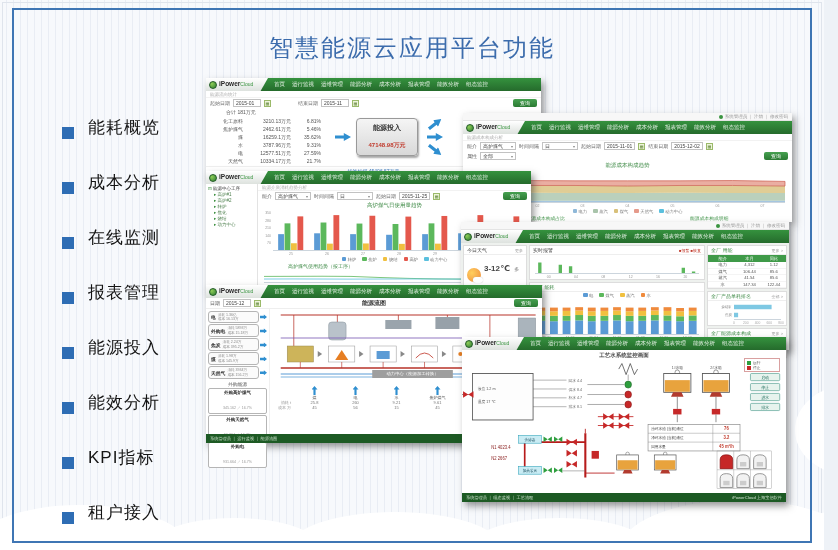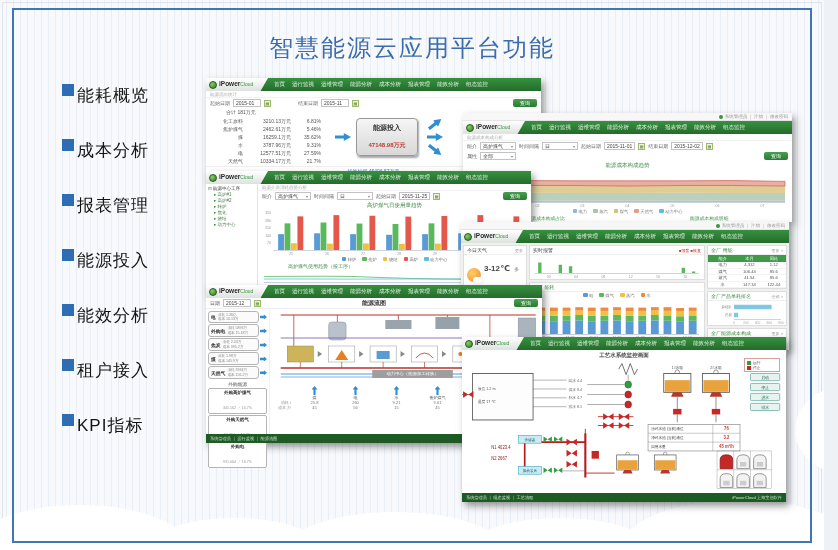--- a/index.html
+++ b/index.html
@@ -6,21 +6,21 @@
 html,body{width:838px;height:550px;overflow:hidden}
 body{font-family:"Liberation Sans","DejaVu Sans",sans-serif;background:#eef2f7}
 .slide{position:relative;width:824px;height:550px;overflow:hidden;
   background:repeating-linear-gradient(90deg,#f7f9fc 0px,#f7f9fc 6px,#e9edf4 6px,#e9edf4 7px)}
 .outeredge{position:absolute;inset:2px;border:1px solid #dfe4ec;z-index:0}
 .bottomsky{position:absolute;left:0;right:0;top:544px;height:6px;background:#ccdbec;z-index:1}
 .cloud{position:absolute;background:#fff;border-radius:50%;z-index:2}
 .frame{position:absolute;left:12px;top:8px;right:12px;bottom:7px;border:2px solid #3f76b4;z-index:3;pointer-events:none}
 .title{position:absolute;left:0;right:0;top:32px;text-align:center;font-size:24px;color:#3c6cac;letter-spacing:2px;z-index:4}
 .menu{position:absolute;left:62px;top:84px;z-index:4;list-style:none}
-.menu li{display:flex;align-items:flex-start;gap:3px;height:55px}
+.menu li{display:flex;align-items:flex-end;gap:14px;height:55px}
 .menu i{width:12px;height:12px;background:#2e6db4;flex:none}
 .menu span{font-size:17px;color:#141414;letter-spacing:1px}
 
 .win{position:absolute;background:#fff;box-shadow:3px 4px 7px rgba(50,50,50,.5)}
 .whead{position:relative;height:13px;background:linear-gradient(#35923e,#256b2c);display:flex;align-items:center;overflow:hidden;flex:none}
 .wlogo{position:absolute;left:0;top:0;height:100%;width:62px;background:linear-gradient(#ffffff,#dde2de);clip-path:polygon(0 0,100% 0,88% 100%,0 100%);display:flex;align-items:center;gap:2px;padding-left:3px;z-index:2}
 .lgc{width:8px;height:8px;border-radius:50%;background:radial-gradient(circle at 30% 30%,#8fce57,#2f7d33);border:1px solid #225c26;flex:none}
 .lgt{font-size:6.5px;font-weight:bold;color:#2a2a2a;line-height:1;white-space:nowrap}
 .lgt em{font-style:normal;color:#3a9440;font-size:5px;font-weight:normal}
 .wnav{display:flex;gap:7px;margin-left:68px;align-items:center;white-space:nowrap;overflow:hidden}
@@ -149,37 +149,41 @@
     <li>
         <i></i>
         <span>能耗概览</span>
       </li>
     <li>
         <i></i>
         <span>成本分析</span>
       </li>
     <li>
         <i></i>
+        <span>在线监测</span>
+      </li>
+    <li>
+        <i></i>
         <span>报表管理</span>
       </li>
     <li>
         <i></i>
         <span>能源投入</span>
       </li>
     <li>
         <i></i>
         <span>能效分析</span>
       </li>
     <li>
         <i></i>
-        <span>租户接入</span>
+        <span>KPI指标</span>
       </li>
     <li>
         <i></i>
-        <span>KPI指标</span>
+        <span>租户接入</span>
       </li>
   </ul>
 
   <div class="win" style="left:206px;top:78px;width:335px;height:100px;z-index:11">
     <div class="whead">
       <div class="wlogo">
           <span class="lgc"></span>
           <span class="lgt"><b>iPower</b><em>Cloud</em></span>
         </div>
       <div class="wnav">

